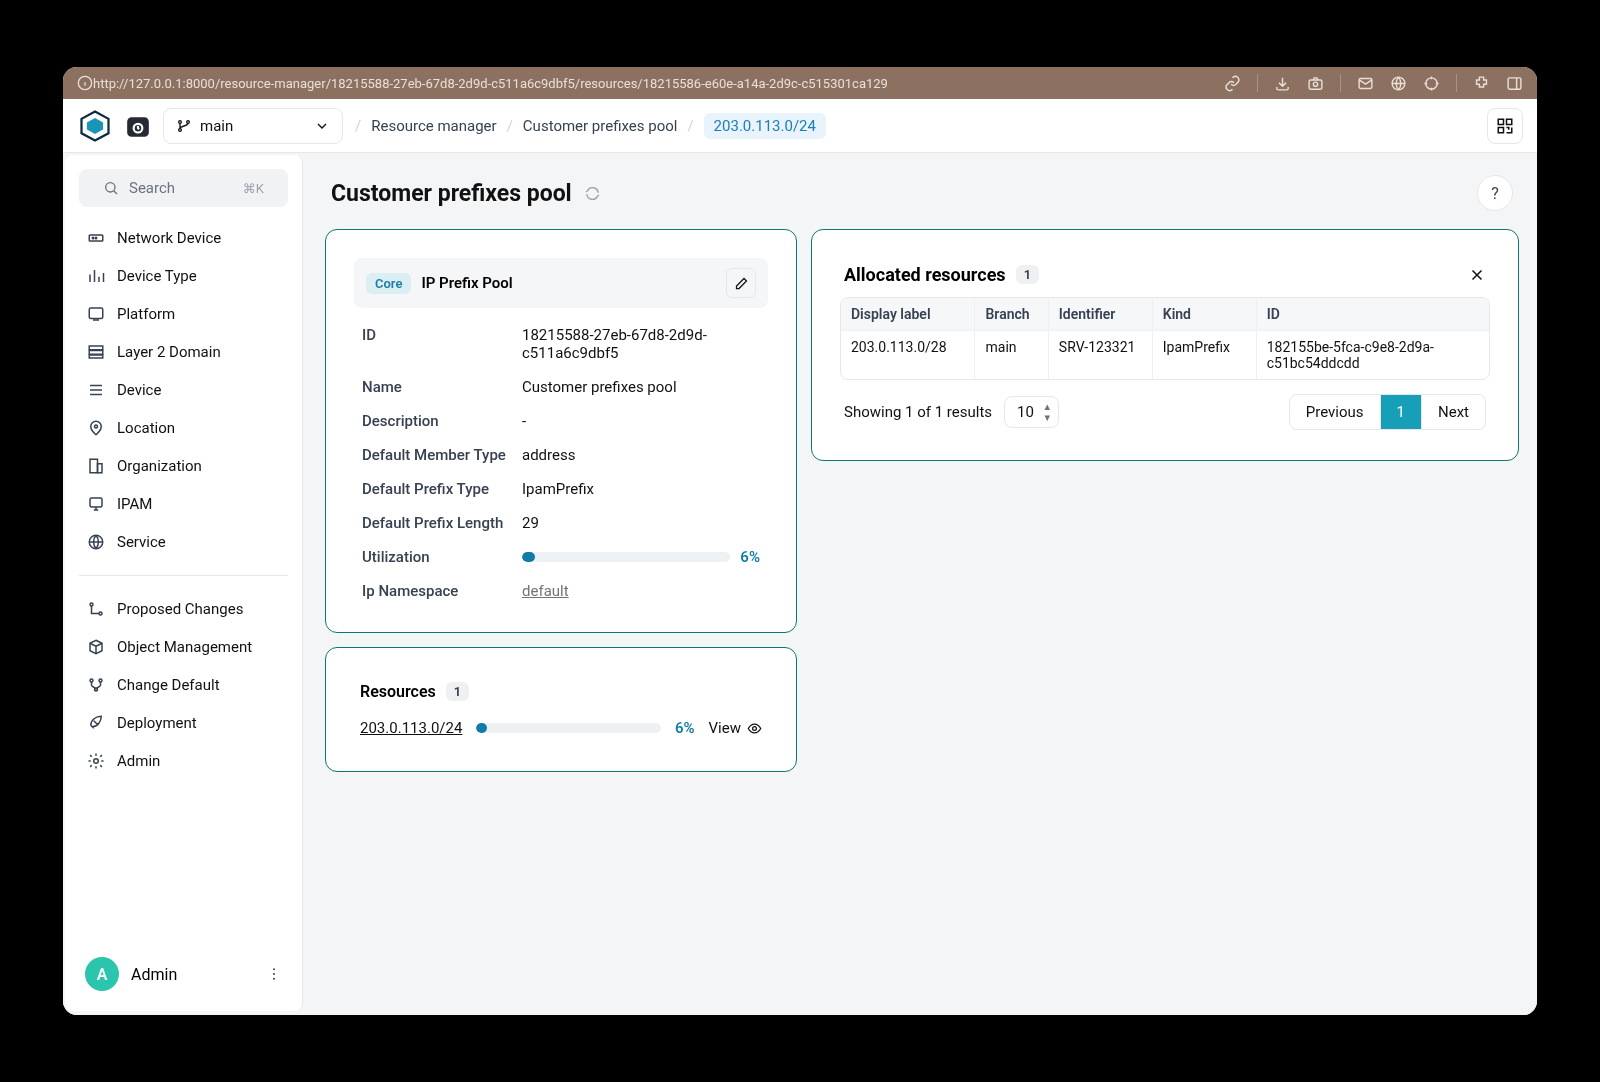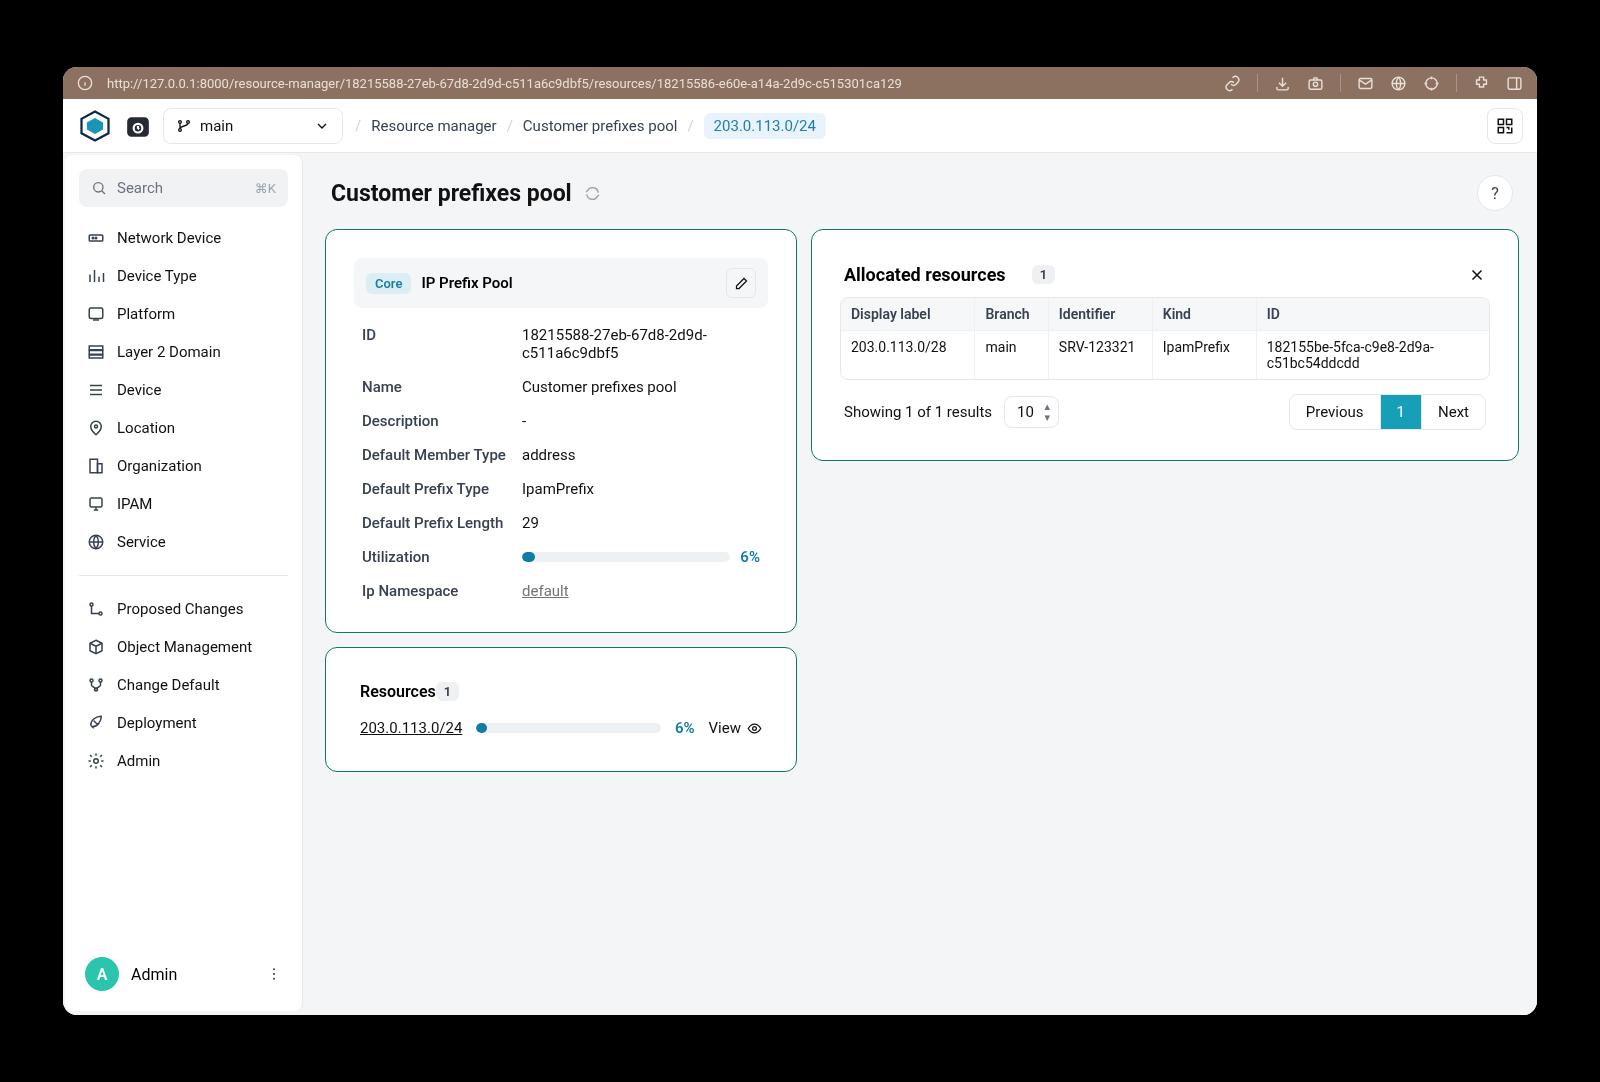--- a/index.html
+++ b/index.html
@@ -1,34 +1,34 @@
 <!DOCTYPE html>
 <html><head>
 <meta charset="utf-8">
 <style>
 *{box-sizing:border-box;margin:0;padding:0;font-family:-apple-system,BlinkMacSystemFont,"Segoe UI",Roboto,sans-serif}
 body{background:#000;width:1600px;height:1082px;display:flex;align-items:center;justify-content:center}
 .frame{width:1474px;height:948px;background:#fff;border-radius:14px;overflow:hidden;display:flex;flex-direction:column;box-shadow:0 20px 60px rgba(0,0,0,.4)}
-.titlebar{height:32px;background:#8c7160;display:flex;align-items:center;padding:0 14px;gap:14px;color:#e8dfd8;font-family:ui-monospace,Menlo,monospace;font-size:13px}
+.titlebar{height:32px;background:#8c7160;display:flex;align-items:center;padding:0 14px;color:#e8dfd8;font-family:ui-monospace,Menlo,monospace;font-size:13px}
 .titlebar .right{margin-left:auto;display:flex;gap:16px;align-items:center}
 .titlebar .right svg{color:#e8dfd8}
 .titlebar .sep{width:1px;height:18px;background:rgba(255,255,255,.25)}
 .header{height:54px;border-bottom:1px solid #e5e7eb;display:flex;align-items:center;padding:0 14px;gap:12px}
 .logo{width:36px;height:36px;border-radius:8px}
 .branch-sel{display:flex;align-items:center;gap:8px;border:1px solid #e5e7eb;border-radius:8px;padding:0 12px;height:36px;min-width:180px;font-size:15px;color:#111}
 .branch-sel .caret{margin-left:auto}
 .crumb{display:flex;align-items:center;gap:10px;font-size:15px;color:#6b7280}
 .crumb a{color:#374151;text-decoration:none}
 .crumb .last{background:#e9f3fb;color:#1a7fb8;padding:4px 10px;border-radius:6px}
 .crumb .sep{color:#cbd5e1}
 .header-right{margin-left:auto;display:flex;gap:10px}
 .icon-btn{width:36px;height:36px;border:1px solid #e5e7eb;border-radius:8px;display:flex;align-items:center;justify-content:center;background:#fff;color:#374151}
 .body{flex:1;display:flex;background:#f4f5f6;overflow:hidden}
 .sidebar{width:238px;background:#fff;border-right:1px solid #e5e7eb;display:flex;flex-direction:column;padding:14px 8px 10px;margin:2px 4px 4px 2px;border-radius:8px}
-.search{margin:0 6px 10px;height:38px;border-radius:8px;background:#f1f2f4;display:flex;align-items:center;padding:0 12px;gap:10px;color:#6b7280;font-size:15px}
+.search{margin:0 6px 10px;height:38px;border-radius:8px;background:#f1f2f4;display:flex;align-items:center;padding:0 24px;gap:10px;color:#6b7280;font-size:15px}
 .search .kbd{margin-left:auto;font-size:13px;color:#9ca3af}
 .nav{display:flex;flex-direction:column;gap:4px;padding:4px 2px}
 .nav-item{display:flex;align-items:center;gap:12px;padding:8px 12px;border-radius:8px;font-size:15px;color:#111}
 .nav-item svg,.nav-item .ic{width:18px;height:18px;color:#374151;flex-shrink:0}
 .nav-sep{height:1px;background:#e5e7eb;margin:12px 6px}
 .sidebar-footer{margin-top:auto;display:flex;align-items:center;gap:12px;padding:10px 12px}
 .avatar{width:34px;height:34px;border-radius:50%;background:#2bc4ad;color:#fff;display:flex;align-items:center;justify-content:center;font-weight:600}
 .dots{margin-left:auto;color:#374151}
 .main{flex:1;padding:22px 18px;overflow:auto}
 .page-head{display:flex;align-items:center;gap:12px;margin-bottom:18px;padding:0 6px}
@@ -44,26 +44,26 @@
 .card-head .edit{margin-left:auto;width:30px;height:30px;border:1px solid #e5e7eb;border-radius:6px;display:flex;align-items:center;justify-content:center}
 .kv{display:grid;grid-template-columns:160px 1fr;row-gap:16px;padding:8px 8px 4px;font-size:15px}
 .kv .k{color:#374151;font-weight:500}
 .kv .v{color:#111}
 .kv .v a{color:#737373;text-decoration:underline}
 .util{display:flex;align-items:center;gap:10px}
 .bar{flex:1;height:10px;background:#eef1f3;border-radius:999px;overflow:hidden}
 .bar .fill{height:100%;background:#0f7da8;border-radius:999px}
 .pct{color:#0f7da8;font-weight:600;font-size:15px}
 .res-card{margin-top:14px}
-.res-head{display:flex;align-items:center;font-size:16px;font-weight:600;padding:6px 6px 12px}
+.res-head{display:flex;align-items:center;gap:10px;font-size:16px;font-weight:600;padding:6px 6px 12px}
 .badge{background:#eef0f2;color:#374151;font-size:13px;border-radius:6px;padding:2px 8px;font-weight:600}
 .res-row{display:flex;align-items:center;gap:14px;padding:6px 6px}
 .res-row .name{color:#111;text-decoration:underline;font-size:15px}
 .res-row .view{display:flex;align-items:center;gap:6px;font-size:15px;color:#111}
-.panel-head{display:flex;align-items:center;gap:26px;font-size:18px;font-weight:700;padding:6px 4px 12px}
+.panel-head{display:flex;align-items:center;gap:10px;font-size:18px;font-weight:700;padding:6px 4px 12px}
 .panel-head .close{margin-left:auto}
 .table{border:1px solid #e5e7eb;border-radius:8px;overflow:hidden;font-size:14px}
 .thead,.trow{display:grid;grid-template-columns:1.1fr .6fr .85fr .85fr 1.9fr}
 .thead{background:#f6f7f8;font-weight:600;color:#374151}
 .thead div,.trow div{padding:8px 10px;border-right:1px solid #eef0f2}
 .thead div:last-child,.trow div:last-child{border-right:none}
 .trow{border-top:1px solid #eef0f2;color:#111}
 .tfoot{display:flex;align-items:center;gap:12px;padding:14px 4px 2px;font-size:15px;color:#111}
 .select{border:1px solid #e5e7eb;border-radius:8px;padding:6px 24px 6px 12px;position:relative;font-size:15px}
 .select .caret2{position:absolute;right:8px;top:50%;transform:translateY(-50%);color:#6b7280;font-size:11px;line-height:1}

